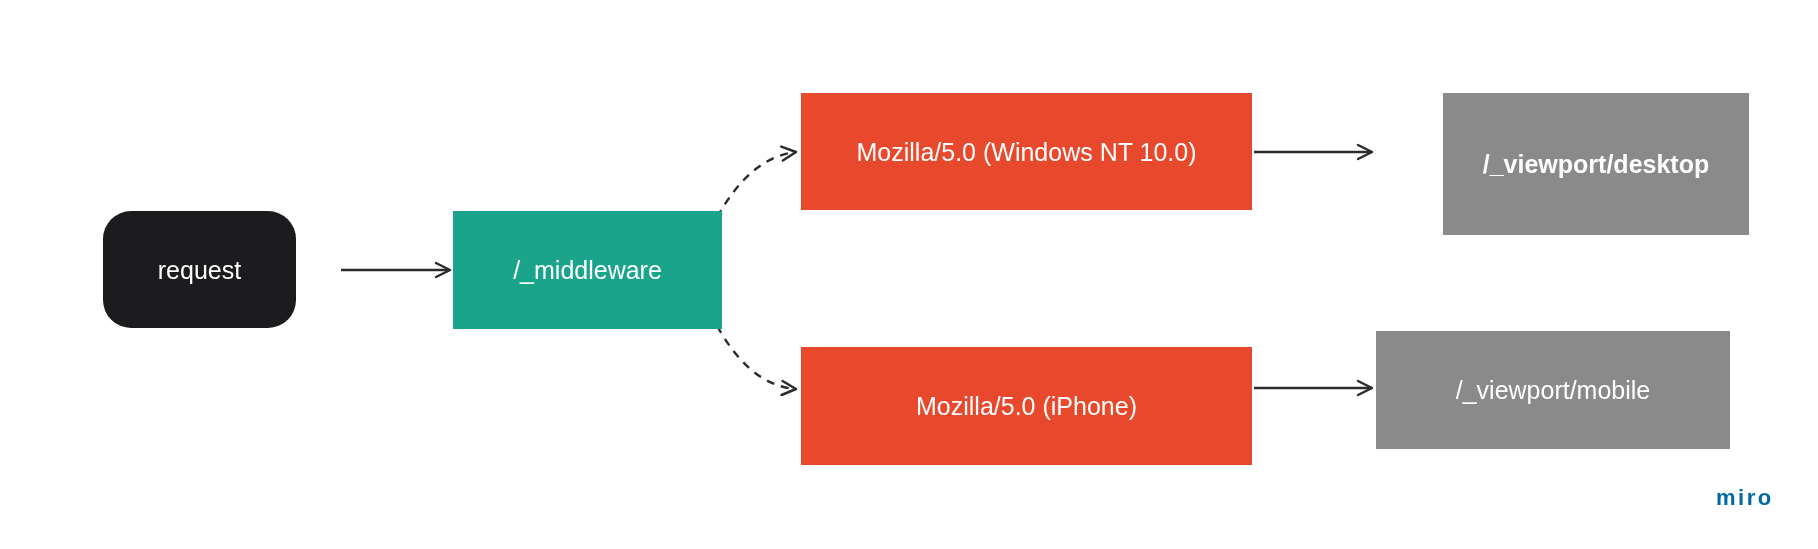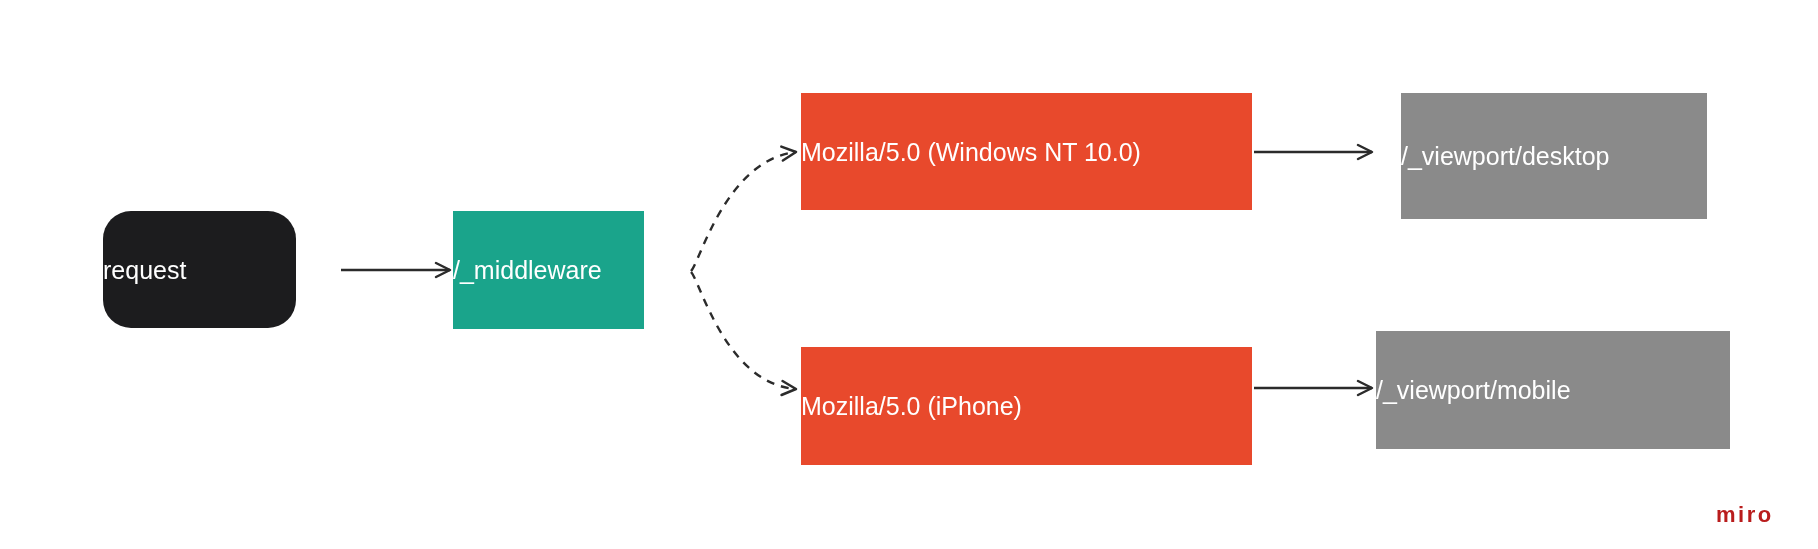--- a/index.html
+++ b/index.html
@@ -26,32 +26,33 @@
     fill: none;
     stroke: #2b2b2b;
     stroke-width: 2.5;
     stroke-linecap: round;
     stroke-linejoin: round;
   }
   .node {
     position: absolute;
     display: flex;
     align-items: center;
+    justify-content: center;
     color: #ffffff;
     font-size: 25px;
     line-height: 1.2;
     text-align: center;
     white-space: nowrap;
     box-sizing: border-box;
   }
   #n-request            { left: 103px;  top: 211px; width: 193px; height: 117px; border-radius: 28px; background: #1c1c1e; }
-  #n-middleware         { left: 453px;  top: 211px; width: 191px; height: 118px; background: #1aa48b; }
+  #n-middleware         { left: 453px;  top: 211px; width: 269px; height: 118px; background: #1aa48b; }
   #n-ua-desktop         { left: 801px;  top: 93px;  width: 451px; height: 117px; background: #e8492c; }
   #n-ua-mobile          { left: 801px;  top: 347px; width: 451px; height: 118px; background: #e8492c; }
-  #n-viewport-desktop   { left: 1401px; top: 93px;  width: 306px; height: 126px; background: #8a8a8a; }
+  #n-viewport-desktop   { left: 1443px; top: 93px;  width: 306px; height: 142px; background: #8a8a8a; font-weight: bold; }
   #n-viewport-mobile    { left: 1376px; top: 331px; width: 354px; height: 118px; background: #8a8a8a; }
   .watermark {
     position: absolute;
     left: 1716px;
     top: 485px;
     font-size: 22px;
     font-weight: 700;
     letter-spacing: 2.5px;
     color: #c7cad1;
     user-select: none;
@@ -97,15 +98,15 @@
   </div>
 
   <div class="node" id="n-viewport-desktop" style="background-color: rgb(138, 138, 138);">
     <span class="label">/_viewport/desktop</span>
   </div>
 
   <div class="node" id="n-viewport-mobile" style="background-color: rgb(138, 138, 138);">
     <span class="label">/_viewport/mobile</span>
   </div>
 
-  <div class="watermark" style="color: #b91c1c; margin-top: 17px;">miro</div>
+  <div class="watermark" style="color: #0369a1;">miro</div>
 
 </div>
 
 </body></html>

